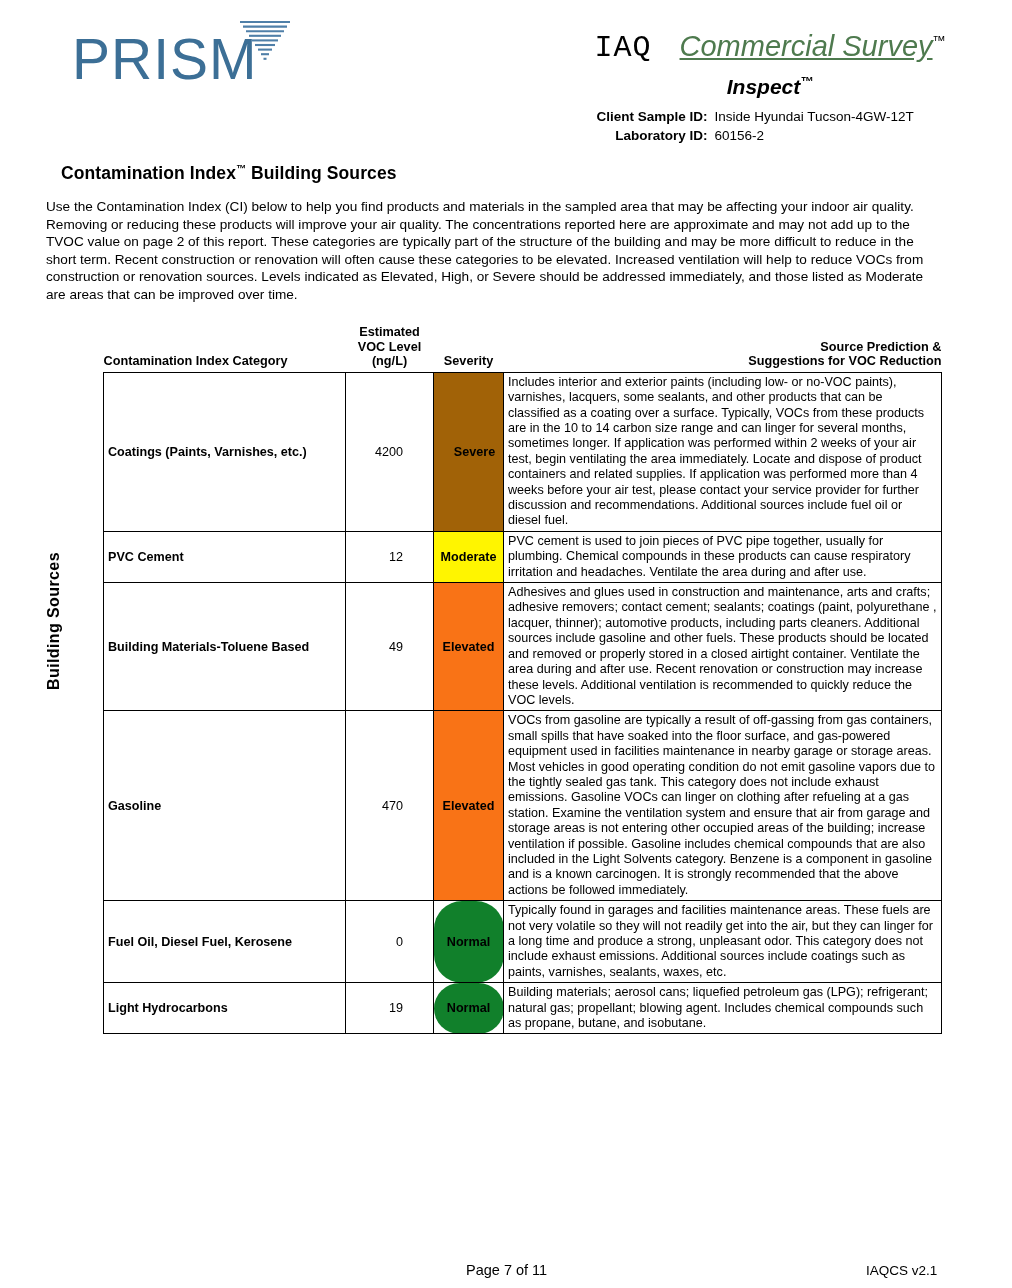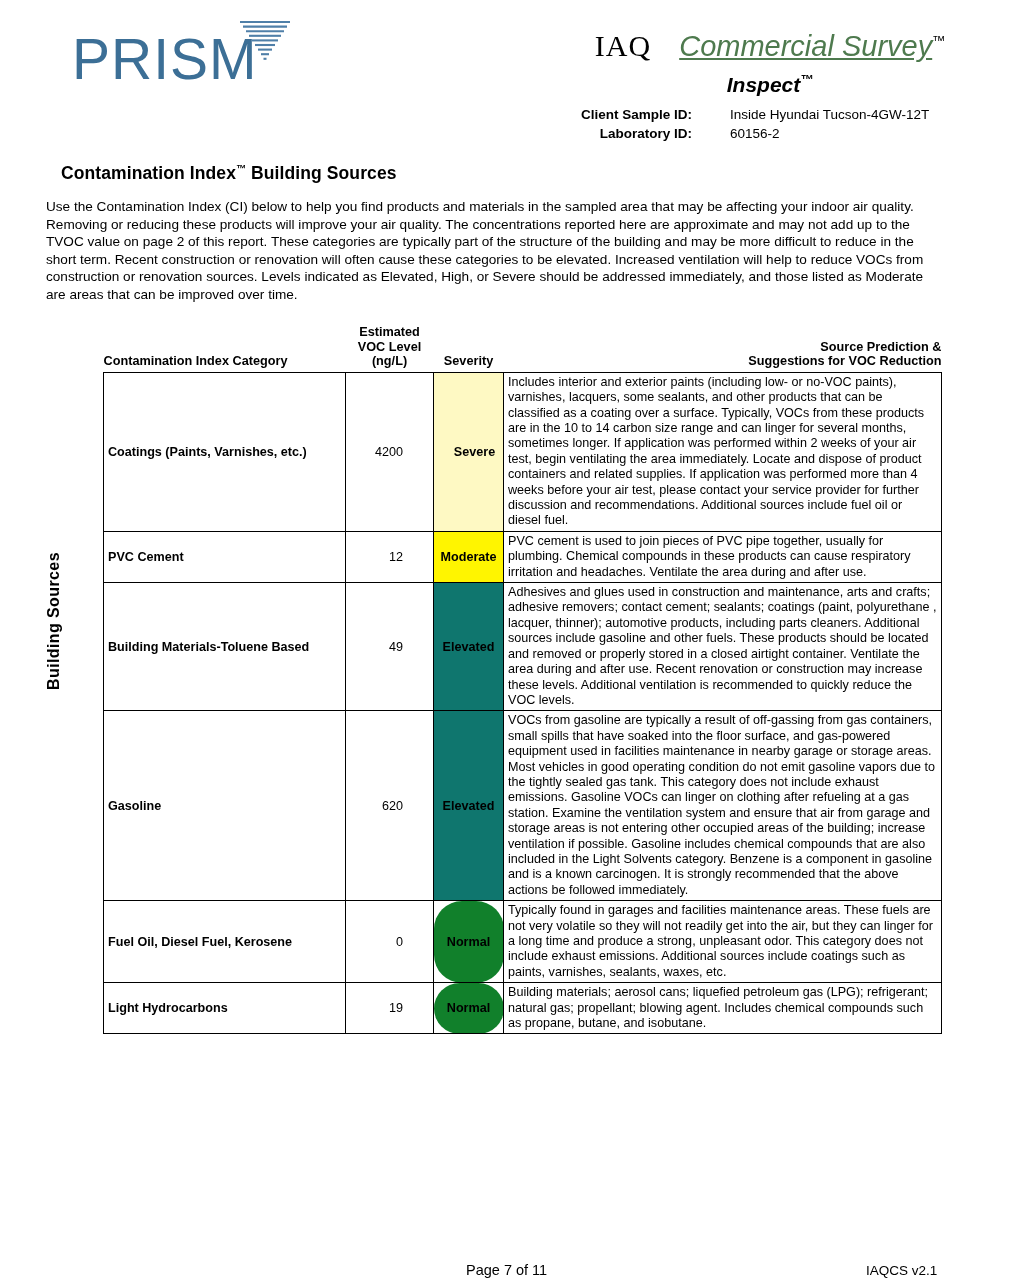--- a/index.html
+++ b/index.html
@@ -63,21 +63,21 @@
     top: 24px;
     width: 420px;
     text-align: center;
   }
   .iaq-line {
     font-size: 29px;
     white-space: nowrap;
     line-height: 34px;
   }
   .iaq-mark {
-    font-family: Liberation Serif, serif;
+    font-family: Liberation Mono, monospace;
     font-weight: 400;
     color: #000000;
     letter-spacing: 1px;
     font-size: 30px;
   }
   .commercial-survey {
     font-family: "Liberation Sans", sans-serif;
     font-style: italic;
     color: #4e7a4e;
     text-decoration: underline;
@@ -97,21 +97,21 @@
     margin-top: 4px;
     line-height: 26px;
   }
   .idblock {
     margin-top: 7px;
     font-size: 13.5px;
     line-height: 19px;
   }
   .idrow {
     display: flex;
-    justify-content: space-between;
+    justify-content: center;
   }
   .idlabel {
     font-weight: bold;
     text-align: right;
     width: 132px;
     padding-right: 7px;
     white-space: nowrap;
   }
   .idvalue {
     text-align: left;
@@ -193,23 +193,23 @@
     font-size: 12.7px;
   }
   td.desc {
     padding: 2px 4px 2px 4px;
     line-height: 15.4px;
     vertical-align: top;
     font-size: 12.55px;
     text-align: left;
   }
 
-  .sev-severe   { background: #fef9c3; padding-left: 13px; }
+  .sev-severe   { background: #a16207; padding-left: 13px; }
   .sev-moderate { background: #FFF500; }
-  .sev-elevated { background: #0f766e; }
+  .sev-elevated { background: #f97316; }
   .sev-normal   { background: #11802B; border-radius: 28px; }
 
   
   .vlabel {
     position: absolute;
     left: 45px;
     top: 690px;
     width: 30px;
     font-size: 16px;
     font-weight: bold;
@@ -331,21 +331,21 @@
           <td class="desc">PVC cement is used to join pieces of PVC pipe together, usually for plumbing. Chemical compounds in these products can cause respiratory irritation and headaches. Ventilate the area during and after use.</td>
         </tr>
         <tr>
           <td class="cat">Building Materials-Toluene Based</td>
           <td class="voc">49</td>
           <td class="sev sev-elevated">Elevated</td>
           <td class="desc">Adhesives and glues used in construction and maintenance, arts and crafts; adhesive removers; contact cement; sealants; coatings (paint, polyurethane , lacquer, thinner); automotive products, including parts cleaners. Additional sources include gasoline and other fuels. These products should be located and removed or properly stored in a closed airtight container. Ventilate the area during and after use. Recent renovation or construction may increase these levels. Additional ventilation is recommended to quickly reduce the VOC levels.</td>
         </tr>
         <tr>
           <td class="cat">Gasoline</td>
-          <td class="voc">620</td>
+          <td class="voc">470</td>
           <td class="sev sev-elevated">Elevated</td>
           <td class="desc">VOCs from gasoline are typically a result of off-gassing from gas containers, small spills that have soaked into the floor surface, and gas-powered equipment used in facilities maintenance in nearby garage or storage areas. Most vehicles in good operating condition do not emit gasoline vapors due to the tightly sealed gas tank. This category does not include exhaust emissions. Gasoline VOCs can linger on clothing after refueling at a gas station. Examine the ventilation system and ensure that air from garage and storage areas is not entering other occupied areas of the building; increase ventilation if possible. Gasoline includes chemical compounds that are also included in the Light Solvents category. Benzene is a component in gasoline and is a known carcinogen. It is strongly recommended that the above actions be followed immediately.</td>
         </tr>
         <tr>
           <td class="cat">Fuel Oil, Diesel Fuel, Kerosene</td>
           <td class="voc">0</td>
           <td class="sev sev-normal">Normal</td>
           <td class="desc">Typically found in garages and facilities maintenance areas. These fuels are not very volatile so they will not readily get into the air, but they can linger for a long time and produce a strong, unpleasant odor. This category does not include exhaust emissions. Additional sources include coatings such as paints, varnishes, sealants, waxes, etc.</td>
         </tr>
         <tr>

